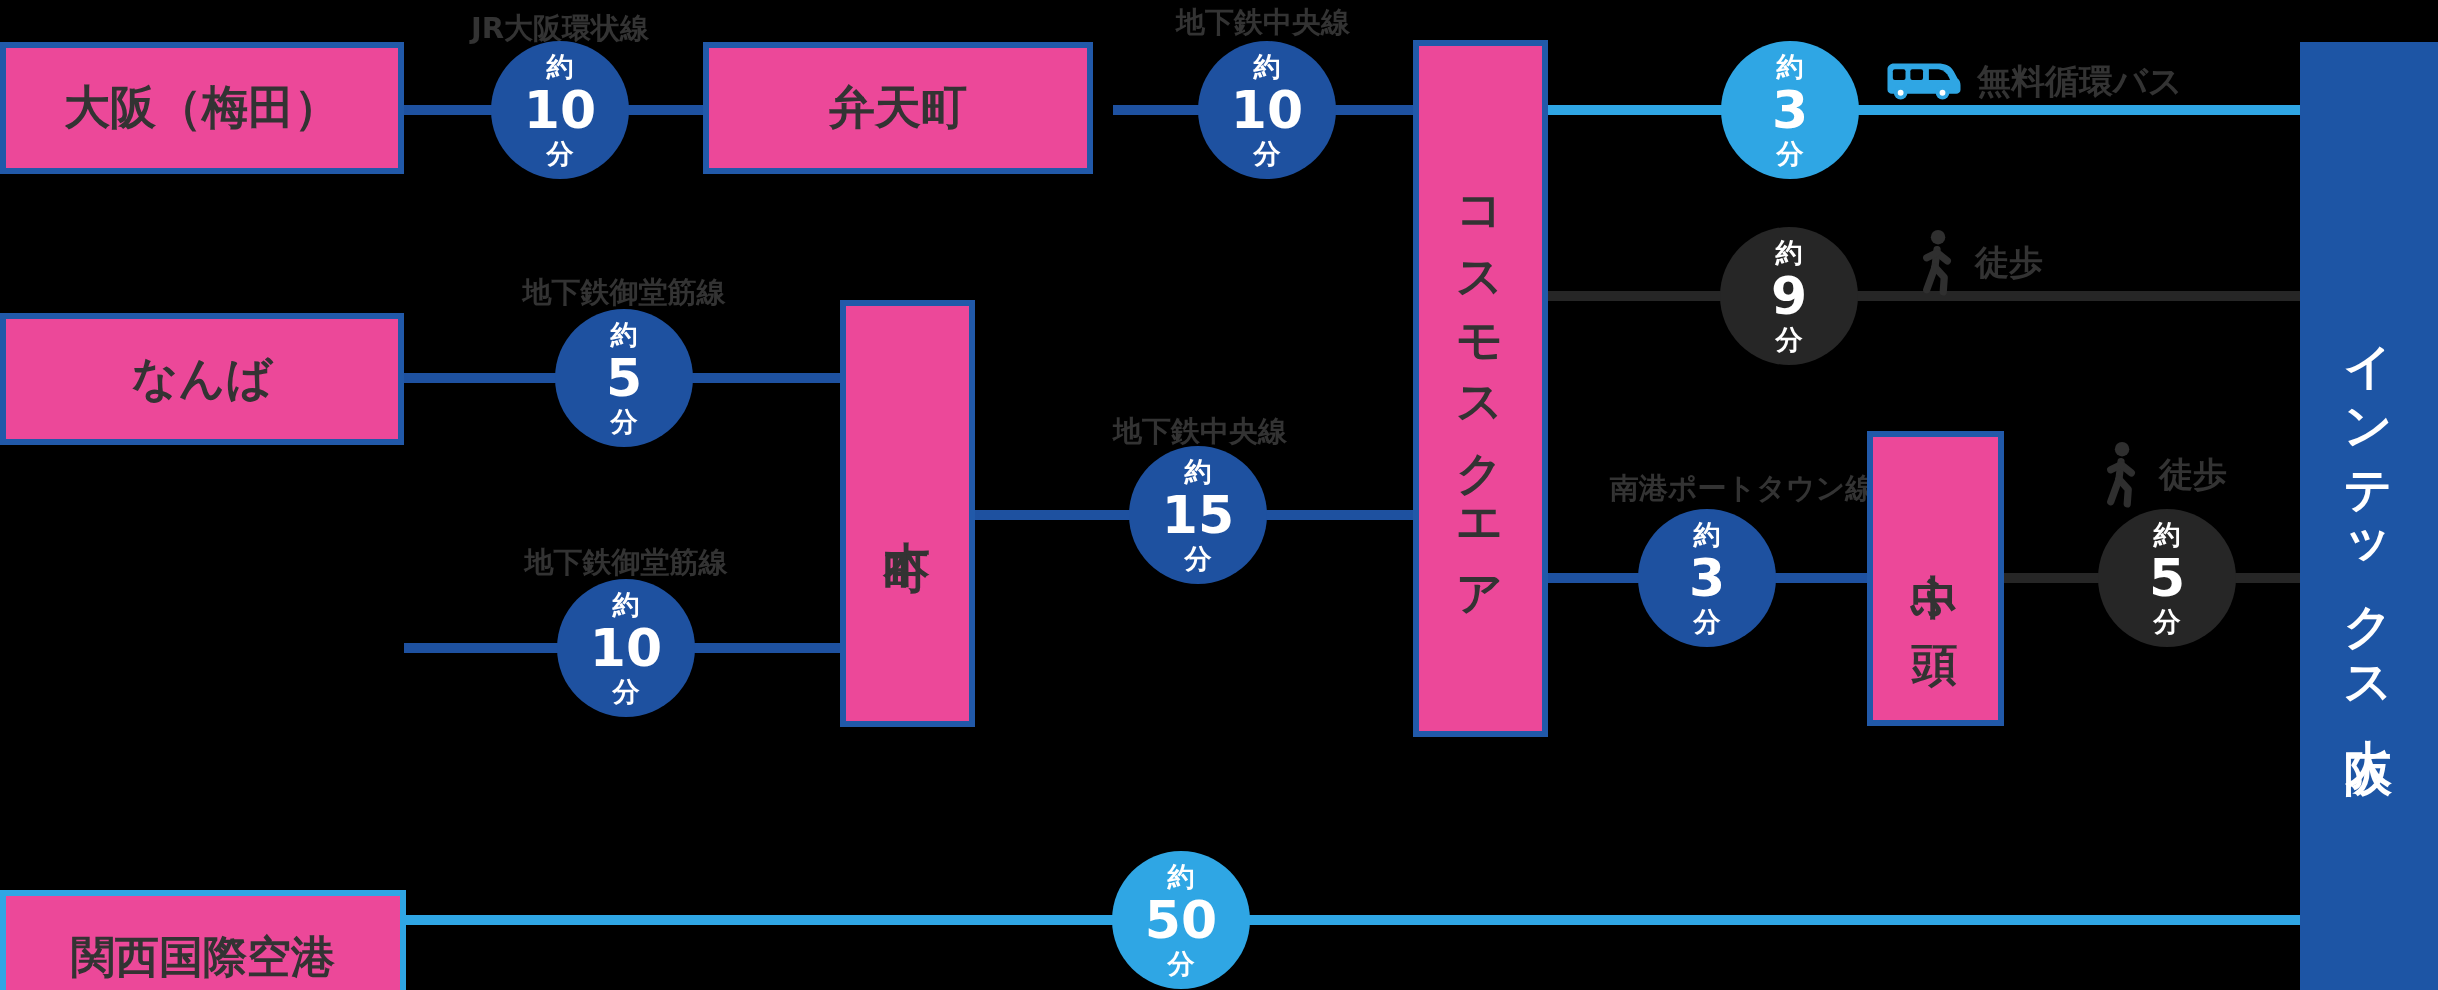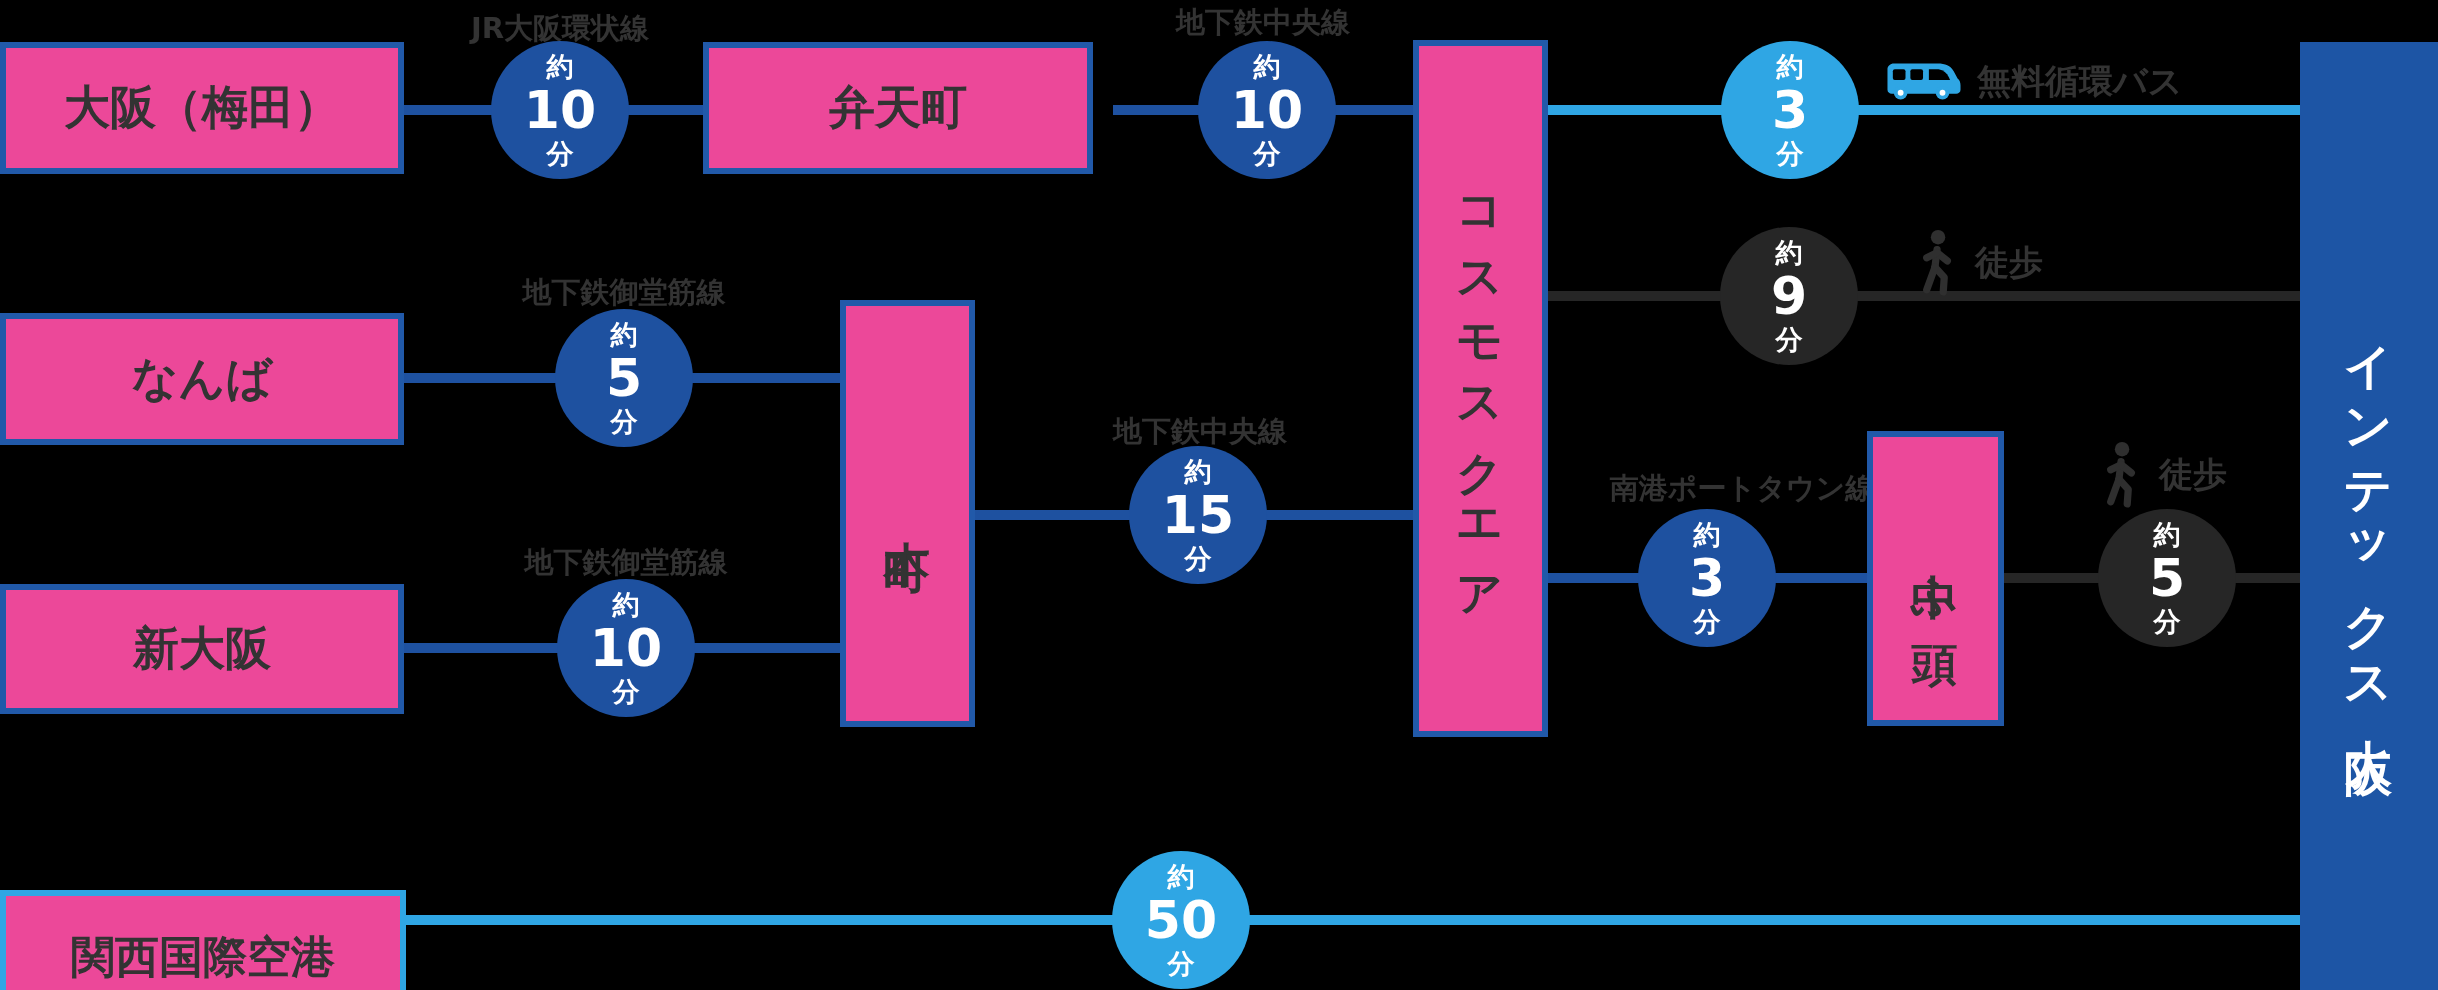--- a/index.html
+++ b/index.html
@@ -120,23 +120,20 @@
   </div>
 
   <div class="box" style="left:840px;top:300px;width:135px;height:427px;">
     <span class="vtext">本町</span>
   </div>
 
   <div class="box" style="left:0;top:313px;width:404px;height:132px;">
     <span>なんば</span>
   </div>
 
-  <div class="box" style="left:0;top:584px;width:404px;height:130px;">
-    <span>新大阪</span>
-  </div>
 
   <div class="box" style="left:1867px;top:431px;width:137px;height:295px;">
     <span class="vtext">中ふ頭</span>
   </div>
 
   <div class="box lightborder" style="left:0;top:852px;width:406px;height:134px;font-size:44px;margin-top:38px;">
     <span>関西国際空港</span>
   </div>
 
   <div class="dest" style="left:2300px;top:42px;width:138px;height:948px;">

